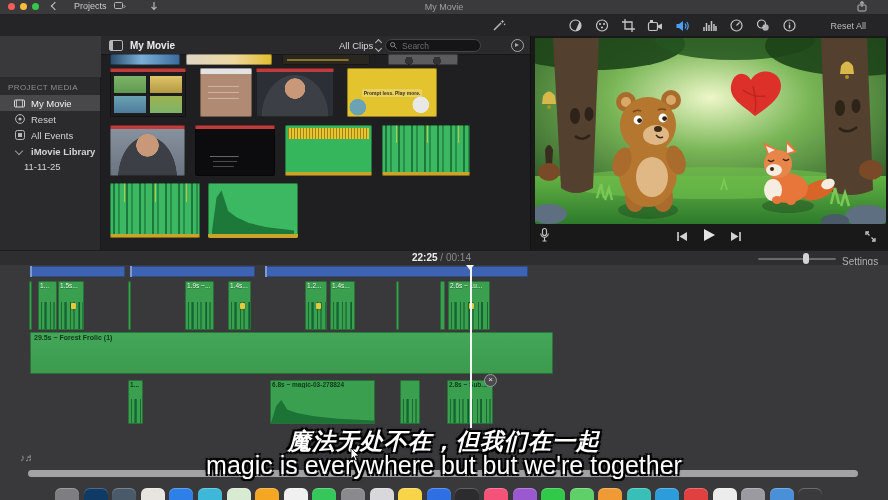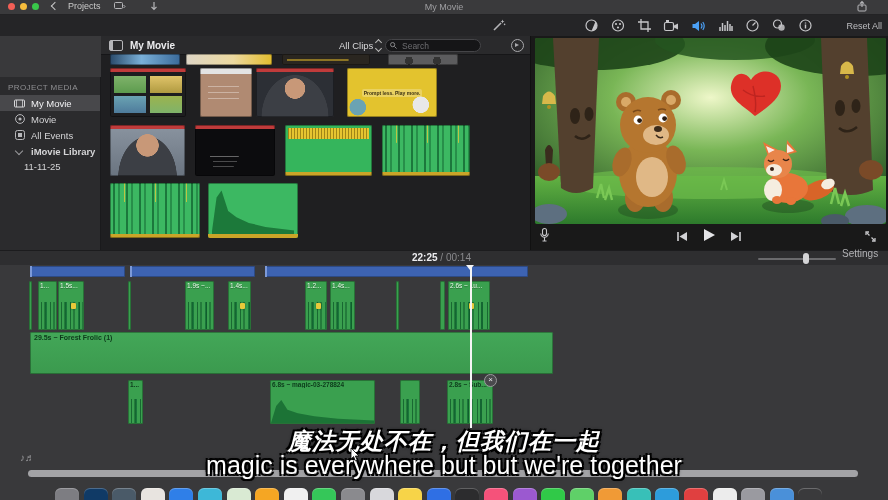--- a/index.html
+++ b/index.html
@@ -6,33 +6,33 @@
   .stage{position:relative;width:888px;height:500px;overflow:hidden;background:#39393b;
          font-family:"Liberation Sans","DejaVu Sans",sans-serif;-webkit-font-smoothing:antialiased;}
   .abs{position:absolute;}
 
   
   .titlebar{left:0;top:0;width:888px;height:14px;background:#3a3a3c;border-bottom:1px solid #232325;}
   .tl{width:7px;height:7px;border-radius:50%;top:3px;}
   .tl.red{left:8px;background:#f35f56;}
   .tl.yel{left:20px;background:#f6bd3c;}
   .tl.grn{left:32px;background:#39c74a;}
-  .back-btn{left:52px;top:1px;color:#c9c9c9;font-size:9px;display:flex;align-items:center;gap:10px;}
+  .back-btn{left:52px;top:1px;color:#c9c9c9;font-size:9px;display:flex;align-items:center;gap:16px;}
   .chev-l{width:5px;height:5px;border-left:1.4px solid #c9c9c9;border-bottom:1.4px solid #c9c9c9;transform:rotate(45deg);}
   .win-title{left:0;width:888px;top:2px;text-align:center;color:#9f9fa2;font-size:9px;}
   .tb-icon{top:2px;color:#b5b5b8;font-size:9px;}
 
   
   .tabstrip{left:0;top:15px;width:888px;height:21px;background:#252527;}
   .tabs{left:100px;top:15px;width:430px;height:21px;display:flex;align-items:center;justify-content:center;gap:11px;}
   .tab{color:#c2c2c5;font-size:10px;cursor:default;white-space:nowrap;}
   .tab.active{background:#515154;border-radius:4px;padding:2px 7px;color:#f0f0f2;}
 
   
-  .adjust{left:530px;top:15px;width:358px;height:21px;background:#252527;display:flex;align-items:center;}
+  .adjust{left:514px;top:15px;width:358px;height:21px;background:#252527;display:flex;align-items:center;}
   .aicons{position:absolute;left:55px;display:flex;gap:13px;align-items:center;}
   .aic svg{display:block;}
   .reset{position:absolute;right:6px;color:#bcbcbf;font-size:9px;}
   .wand{left:492px;top:18px;}
 
   
   .sidebar{left:0;top:36px;width:100px;height:214px;background:#2b2b2d;border-right:1px solid #1a1a1c;margin-top:41px;}
   .side-h{color:#8f8f92;font-size:8px;letter-spacing:.4px;padding:6px 0 3px 8px;}
   .side-row{display:flex;align-items:center;gap:6px;height:16px;padding-left:14px;color:#d4d4d6;font-size:9.5px;}
   .side-row.selected{background:#48484b;color:#f2f2f4;}
@@ -109,21 +109,21 @@
   .vc-center{position:absolute;left:0;width:358px;display:flex;justify-content:center;gap:14px;align-items:center;}
   .vc-mic{position:absolute;left:10px;}
   .vc-fs{position:absolute;right:12px;}
 
   
   .tltool{left:0;top:250px;width:888px;height:15px;background:#2e2e30;border-top:1px solid #1c1c1e;border-bottom:1px solid #1c1c1e;}
   .timecode{left:412px;top:252px;font-size:10px;color:#8a8a8d;}
   .timecode b{color:#ededf0;font-weight:bold;}
   .zoomslider{left:758px;top:258px;width:78px;height:2px;background:#6a6a6d;border-radius:1px;}
   .zoomthumb{left:803px;top:253px;width:6px;height:11px;background:#d4d4d6;border-radius:3px;}
-  .settings{left:842px;top:248px;font-size:10px;color:#b2b2b5;}
+  .settings{left:842px;top:256px;font-size:10px;color:#b2b2b5;}
 
   
   .timeline{left:0;top:265px;width:888px;height:235px;background:#39393b;}
   .titlebarclip{position:absolute;top:266px;height:11px;background:#3d63b2;border-radius:1px;box-shadow:inset 0 0 0 1px rgba(0,0,0,.25);}
   .titlebarclip::before{content:"";position:absolute;left:0;top:0;bottom:0;width:2px;background:#7d9ad8;}
   .clip{position:absolute;background:#3aa04f;border-radius:1.5px;box-shadow:inset 0 0 0 1px rgba(0,10,0,.3);overflow:visible;}
   .clip .lbl{position:absolute;left:2px;top:1px;font-size:6.5px;color:#eaf8ea;white-space:nowrap;overflow:hidden;max-width:calc(100% - 3px);text-shadow:0 1px 1px rgba(0,0,0,.4);}
   .clip.darklbl .lbl{color:#0d3a1b;text-shadow:none;font-weight:bold;}
   .clip .wv{position:absolute;left:1px;right:1px;bottom:1px;height:55%;
     background:
@@ -266,21 +266,21 @@
         </span>
       <span>My Movie</span>
     </div>
     <div class="side-row">
       <span class="icn">
           <svg width="10" height="10" viewBox="0 0 10 10">
             <circle cx="5" cy="5" r="4.4" fill="none" stroke="#b8b8bb"></circle>
             <circle cx="5" cy="5" r="1.6" fill="#b8b8bb"></circle>
           </svg>
         </span>
-      <span>Movie</span>
+      <span>Reset</span>
     </div>
     <div class="side-row">
       <span class="icn">
           <svg width="10" height="10" viewBox="0 0 10 10">
             <rect x="0.5" y="0.5" width="9" height="9" rx="2" fill="none" stroke="#b8b8bb"></rect>
             <rect x="3" y="3" width="4" height="4" fill="#b8b8bb"></rect>
           </svg>
         </span>
       <span>All Events</span>
     </div>

